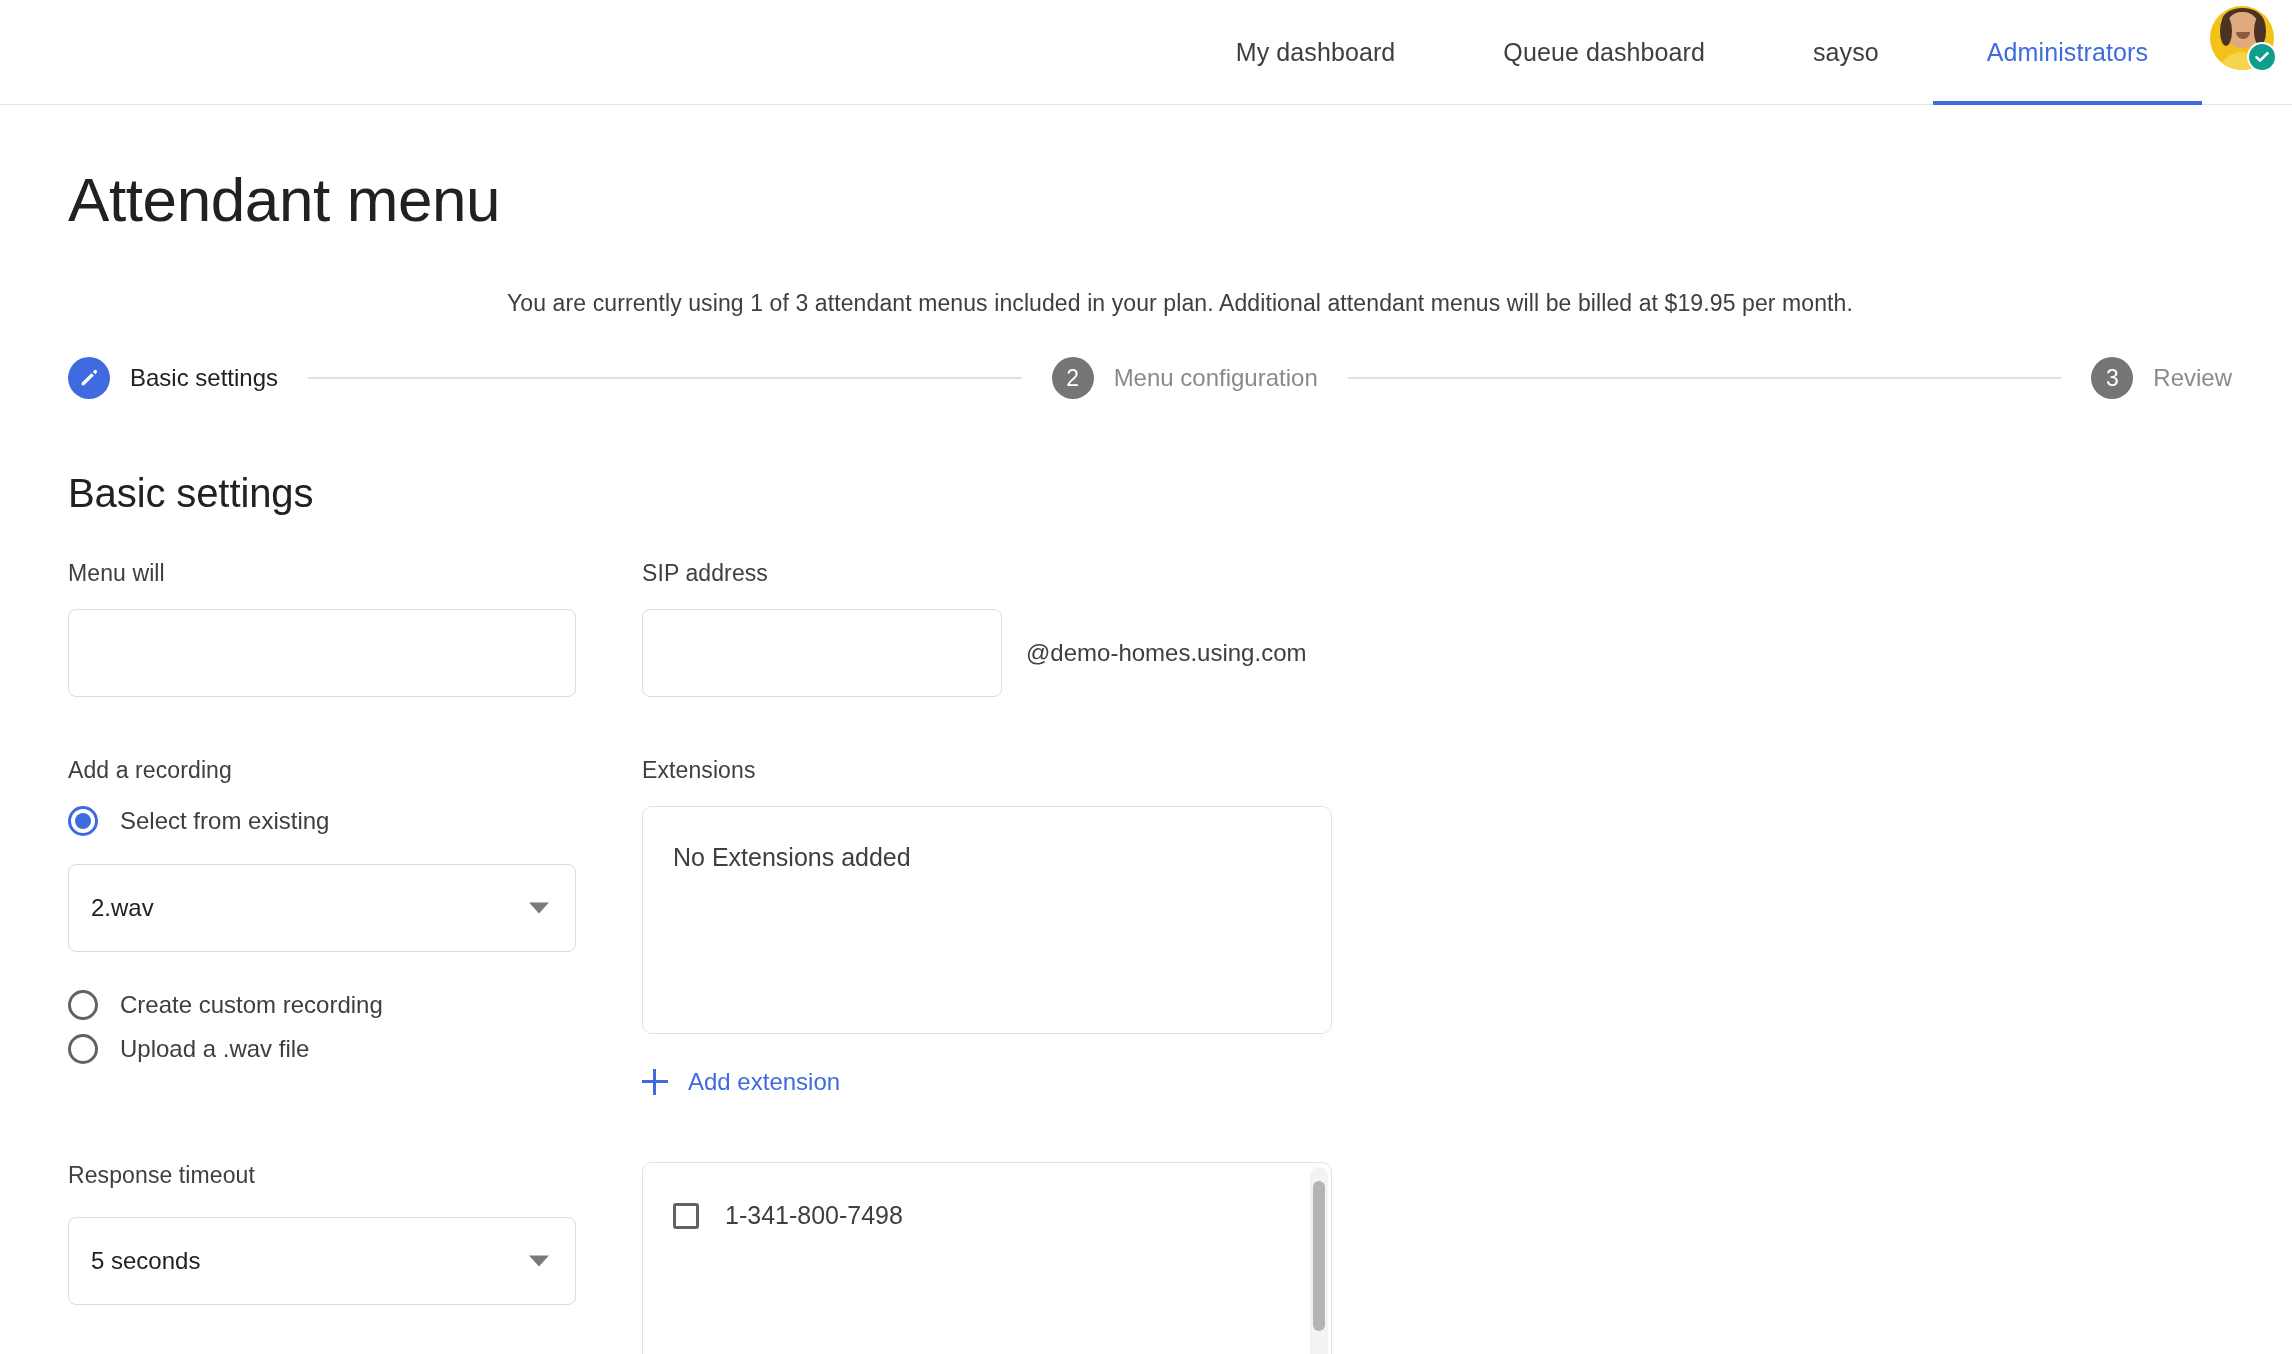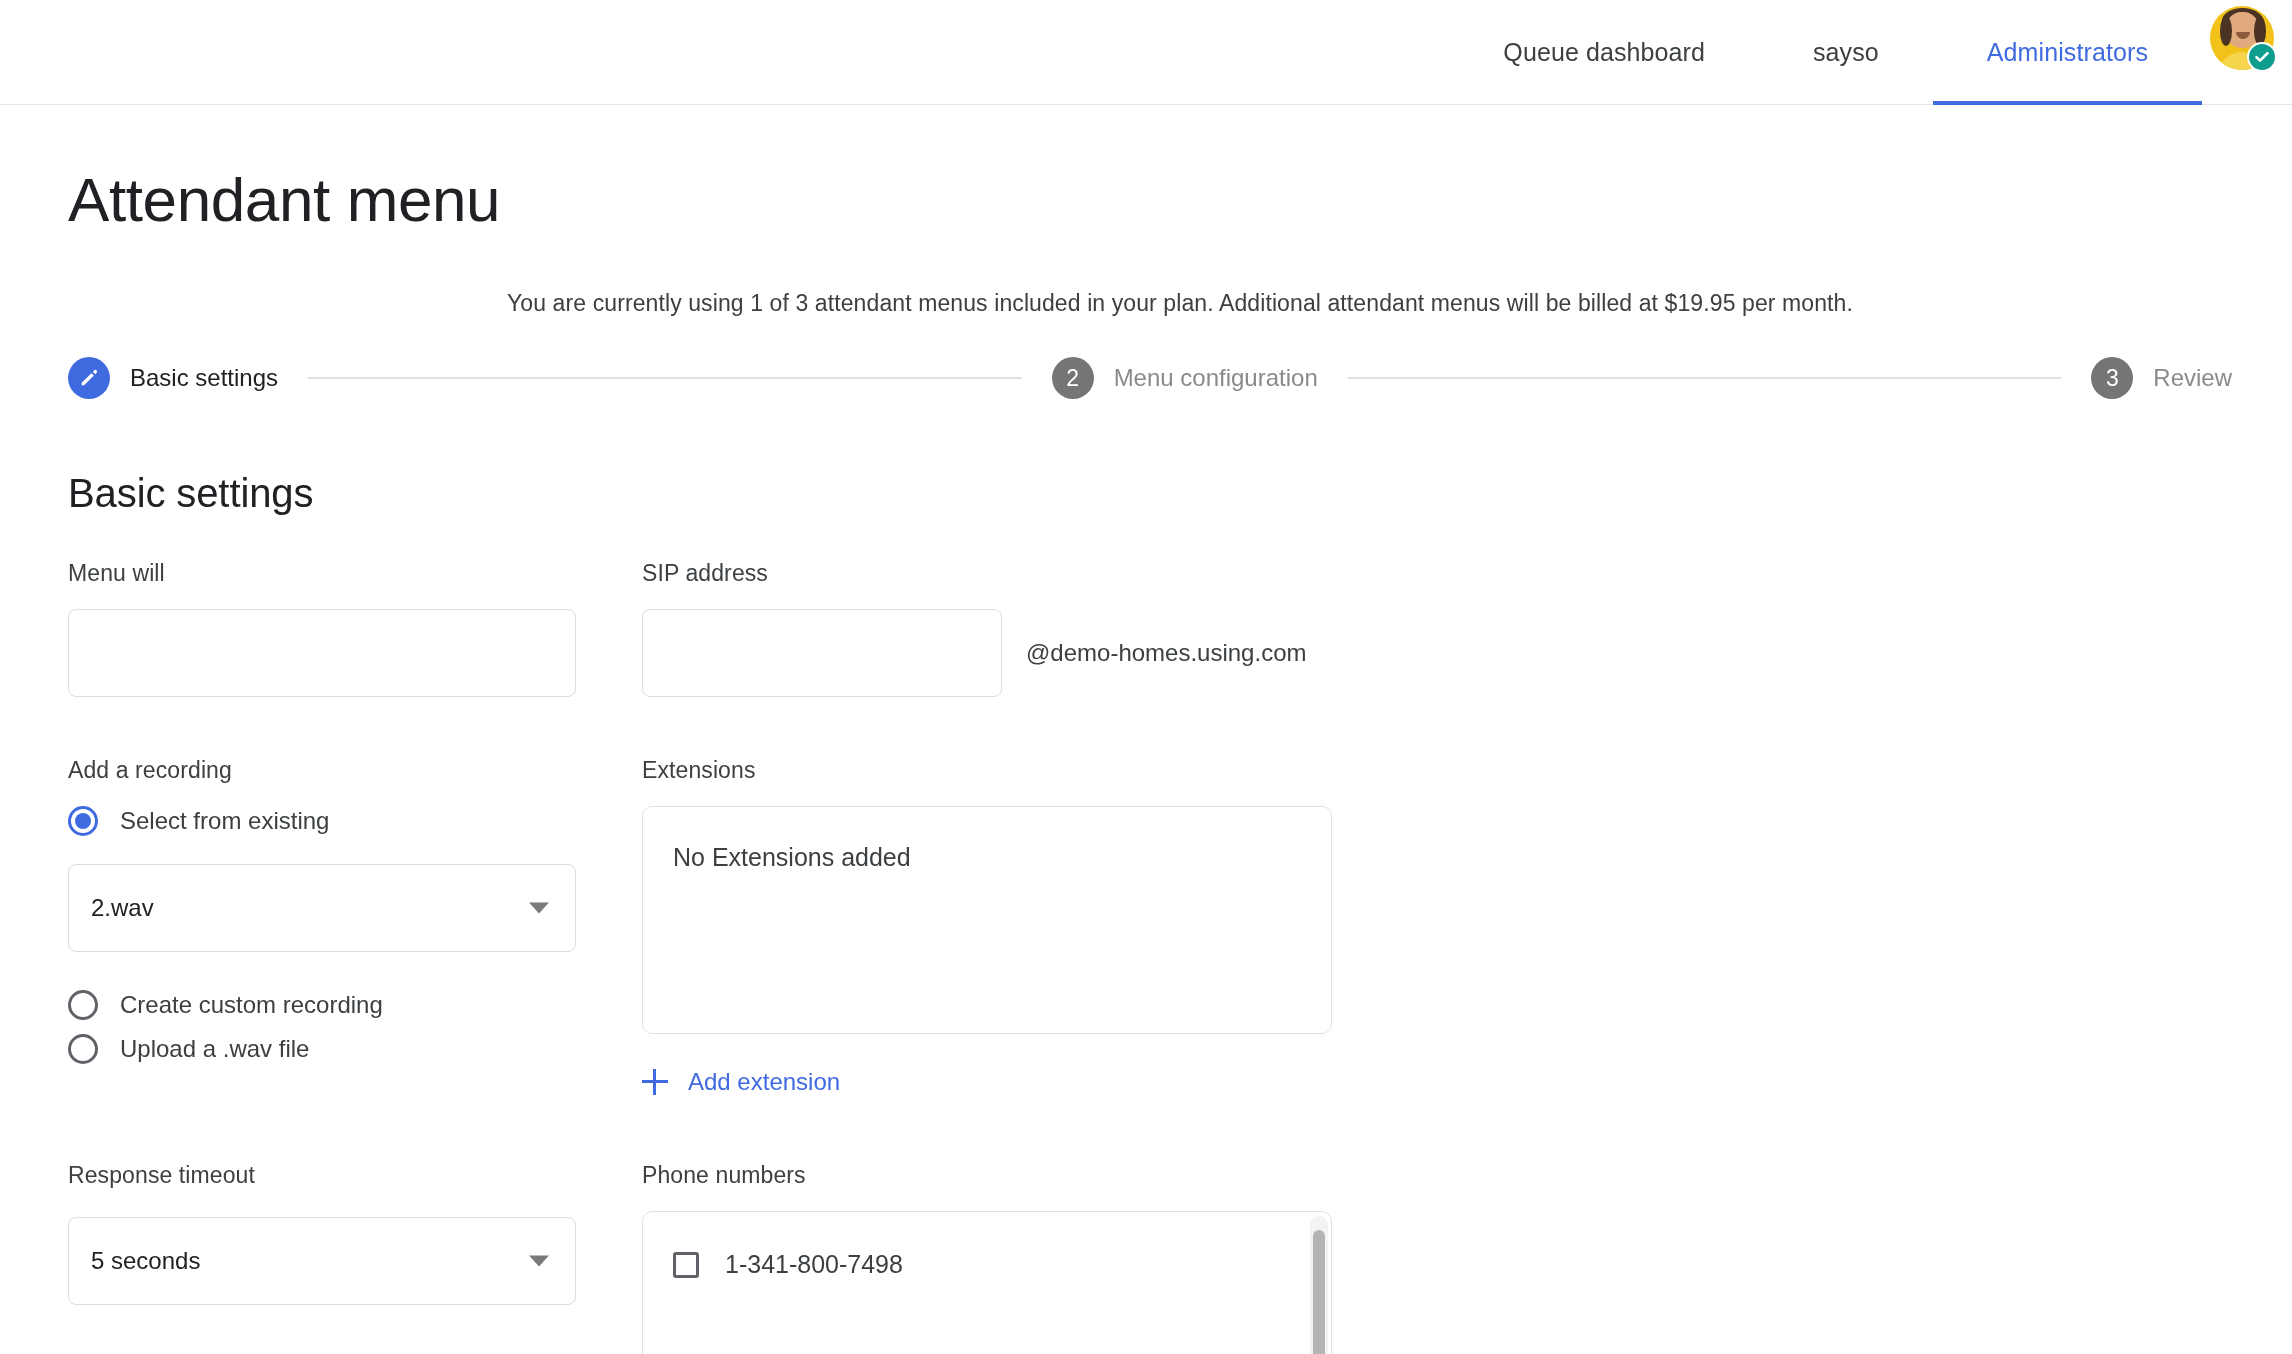--- a/index.html
+++ b/index.html
@@ -357,20 +357,23 @@
 
   .spacer-24 { height: 24px; }
   .block-gap { margin-top: 60px; }
 </style>
 </head>
 <body>
 
 <div class="topnav">
   <div class="nav-tabs">
     <div class="nav-tab">
+      <span>My dashboard</span>
+    </div>
+    <div class="nav-tab">
       <span>Queue dashboard</span>
     </div>
     <div class="nav-tab">
       <span>sayso</span>
     </div>
     <div class="nav-tab active">
       <span>Administrators</span>
     </div>
   </div>
 
@@ -486,21 +489,20 @@
 
     <div class="col-left">
       <div class="field-label">Response timeout</div>
       <div class="select">
         <span class="select-value">5 seconds</span>
         <span class="caret"></span>
       </div>
     </div>
 
     <div class="col-right">
-      <div class="field-label">Phone numbers</div>
       <div class="box phone-box">
         <div class="phone-row">
           <span class="checkbox"></span>
           <span class="phone-num">1-341-800-7498</span>
         </div>
         <div class="scrollbar-track">
           <div class="scrollbar-thumb"></div>
         </div>
       </div>
     </div>

